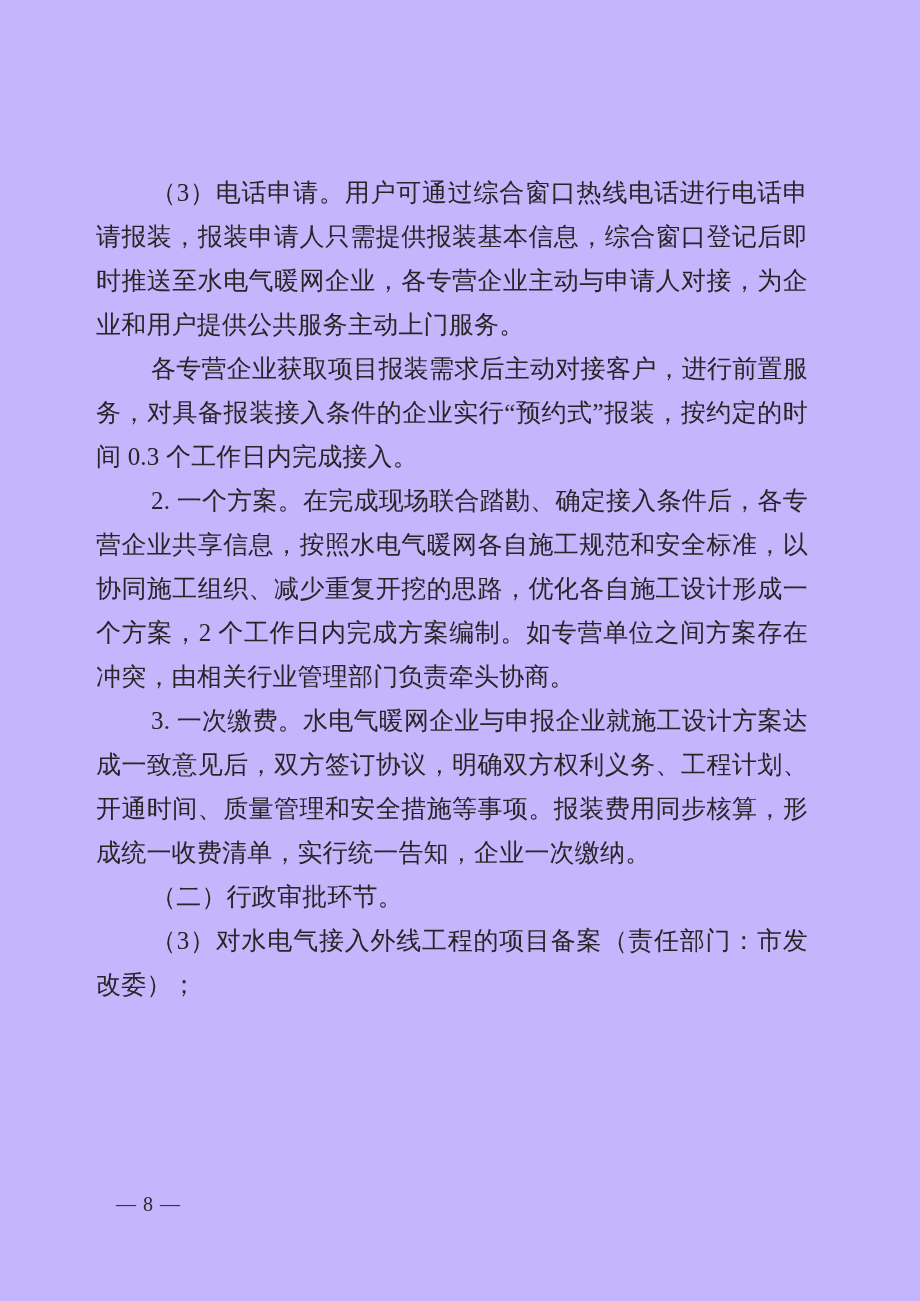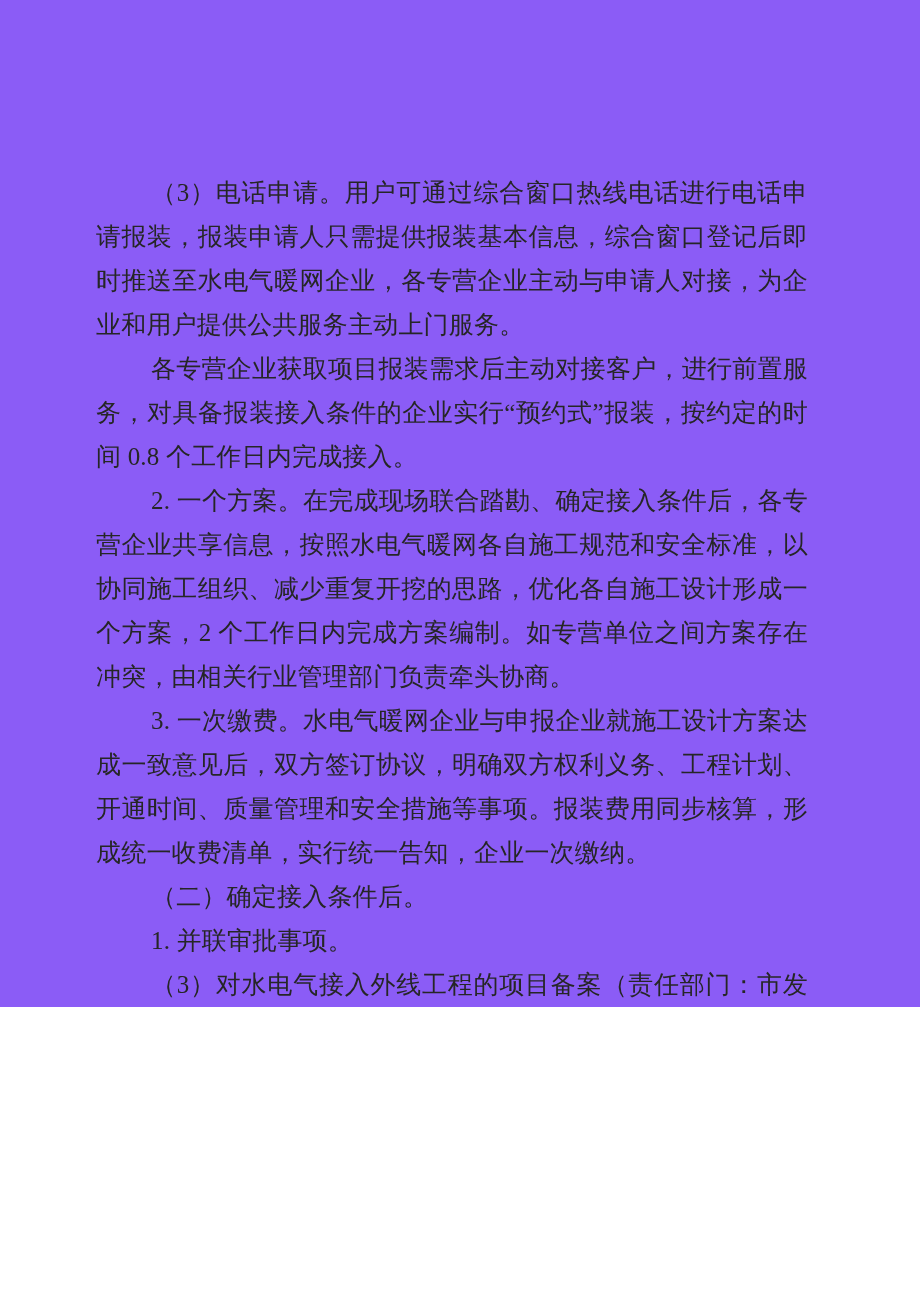--- a/index.html
+++ b/index.html
@@ -2,22 +2,22 @@
 <html><head>
 <meta charset="utf-8">
 <style>
   html, body {
     margin: 0;
     padding: 0;
   }
   .page {
     position: relative;
     width: 920px;
-    height: 1007px;
-    background: #8b5cf6;
+    height: 1301px;
+    background: #c4b5fd;
     overflow: hidden;
     font-family: "Liberation Serif", "DejaVu Serif", serif;
     color: #262626;
   }
   .doc-body {
     position: absolute;
     left: 96px;
     top: 171px;
     width: 712px;
   }
@@ -43,23 +43,22 @@
     color: #2a2a2a;
     white-space: nowrap;
   }
 </style>
 </head>
 <body>
 
 <div class="page">
   <div class="doc-body">
     <p class="para">（3）电话申请。用户可通过综合窗口热线电话进行电话申请报装，报装申请人只需提供报装基本信息，综合窗口登记后即时推送至水电气暖网企业，各专营企业主动与申请人对接，为企业和用户提供公共服务主动上门服务。</p>
-    <p class="para">各专营企业获取项目报装需求后主动对接客户，进行前置服务，对具备报装接入条件的企业实行“预约式”报装，按约定的时间 0.8 个工作日内完成接入。</p>
+    <p class="para">各专营企业获取项目报装需求后主动对接客户，进行前置服务，对具备报装接入条件的企业实行“预约式”报装，按约定的时间 0.3 个工作日内完成接入。</p>
     <p class="para">2. 一个方案。在完成现场联合踏勘、确定接入条件后，各专营企业共享信息，按照水电气暖网各自施工规范和安全标准，以协同施工组织、减少重复开挖的思路，优化各自施工设计形成一个方案，2 个工作日内完成方案编制。如专营单位之间方案存在冲突，由相关行业管理部门负责牵头协商。</p>
     <p class="para">3. 一次缴费。水电气暖网企业与申报企业就施工设计方案达成一致意见后，双方签订协议，明确双方权利义务、工程计划、开通时间、质量管理和安全措施等事项。报装费用同步核算，形成统一收费清单，实行统一告知，企业一次缴纳。</p>
-    <p class="para">（二）确定接入条件后。</p>
-    <p class="para">1. 并联审批事项。</p>
+    <p class="para">（二）行政审批环节。</p>
     <p class="para">（3）对水电气接入外线工程的项目备案（责任部门：市发改委）；</p>
   </div>
   <div class="page-footer">
     <span class="page-number">— 8 —</span>
   </div>
 </div>
 
 </body></html>

